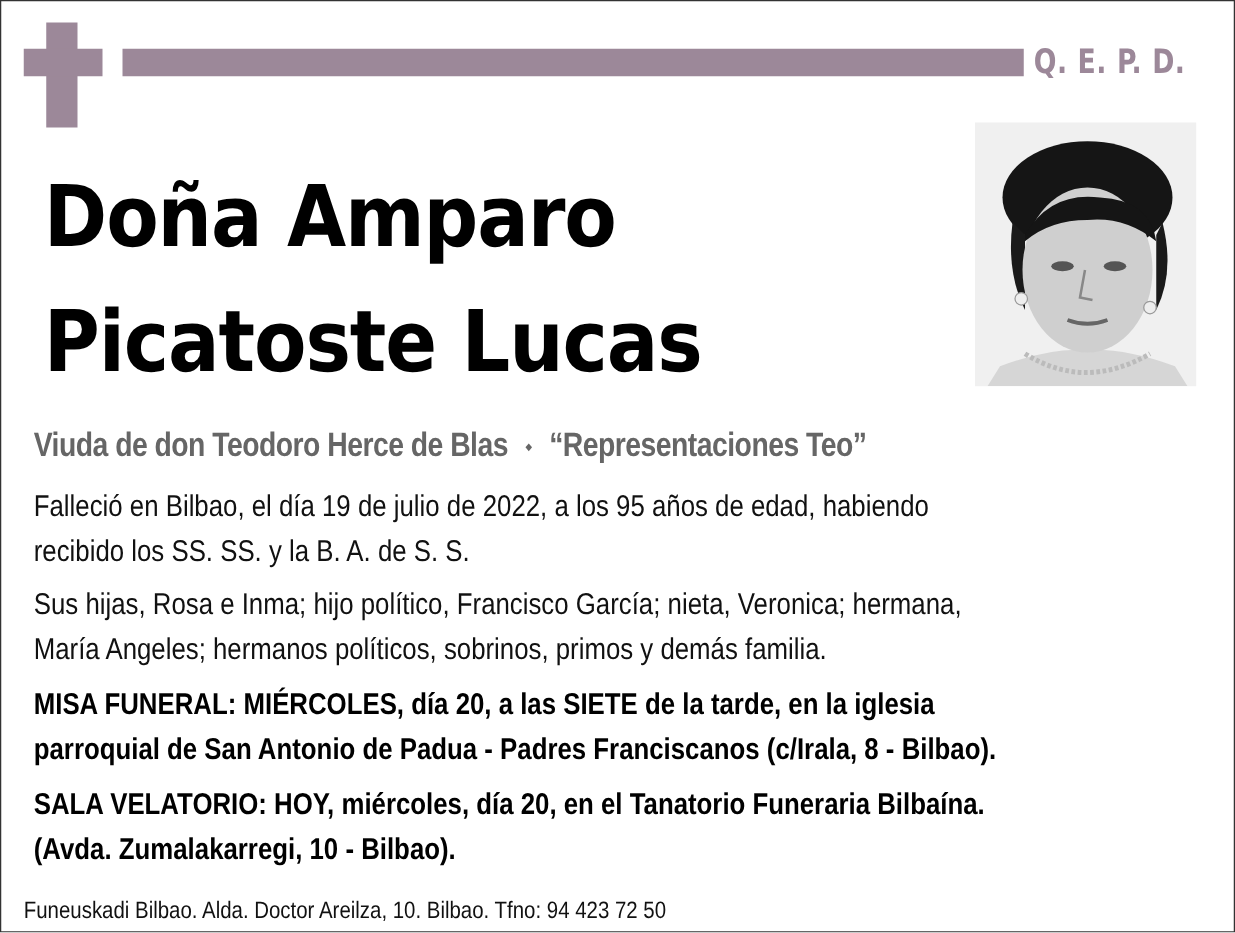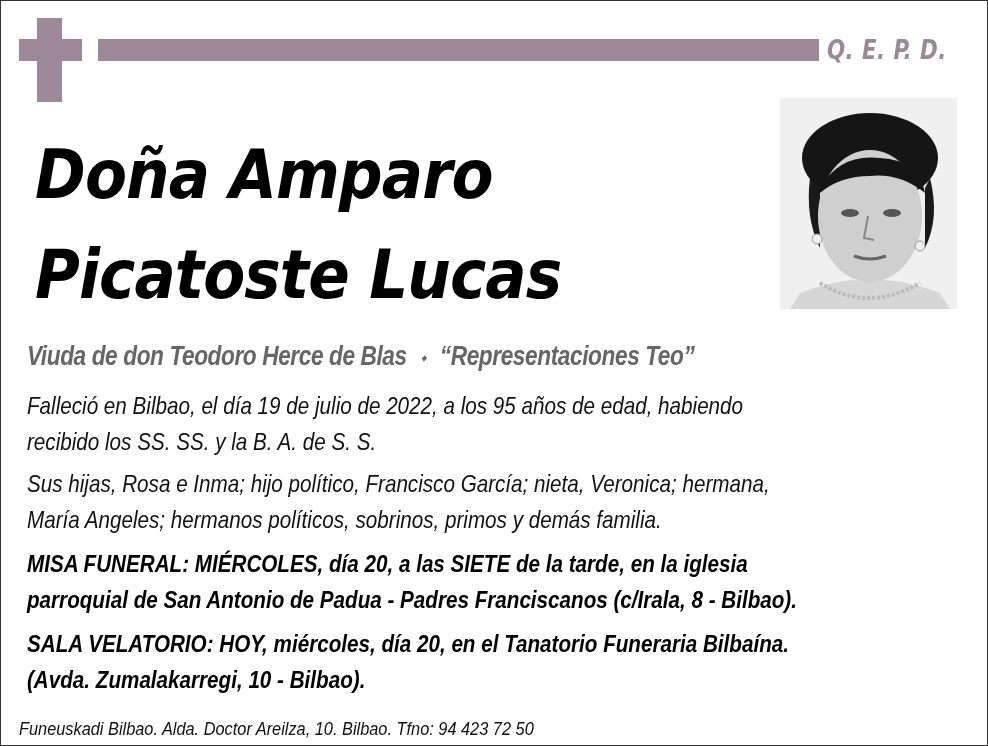--- a/index.html
+++ b/index.html
@@ -1,17 +1,17 @@
 <!DOCTYPE html>
 <html><head>
 <meta charset="utf-8">
 <style>
   html, body { margin:0; padding:0; background:#fff; }
   body { width:988px; height:746px; overflow:hidden; position:relative; }
-  .frame { position:absolute; left:0; top:0; width:986px; height:744px; border:1px solid #333; background:#fff; box-sizing:content-box;font-style:italic; }
+  .frame { position:absolute; left:0; top:0; width:986px; height:744px; border:1px solid #333; background:#fff; box-sizing:content-box; }
   .cross-v { position:absolute; left:36px; top:17px; width:25px; height:84px; background:#9c8899; }
   .cross-h { position:absolute; left:18px; top:38px; width:63px; height:22px; background:#9c8899; }
   .rule { position:absolute; left:97px; top:38px; width:721px; height:22px; background:#9c8899; }
   .qepd { position:absolute; left:826px; top:33px; font-family:"DejaVu Sans Condensed","DejaVu Sans",sans-serif; font-weight:bold; font-size:27px; color:#9c8899; letter-spacing:0.5px; line-height:32px; transform:scaleX(0.88); transform-origin:left; }
   .name { position:absolute; left:34px; font-family:"DejaVu Sans","Liberation Sans",sans-serif; font-weight:bold; font-size:68px; color:#000; line-height:80px; letter-spacing:-1px; transform:scaleX(0.9); transform-origin:left; white-space:nowrap; }
   .name1 { top:134px; }
   .name2 { top:234px; }
   .photo { position:absolute; left:779px; top:97px; width:177px; height:211px; background:#f2f2f2; overflow:hidden; }
   .subtitle { position:absolute; left:26px; top:338px; font-family:"Liberation Sans",sans-serif; font-weight:bold; font-size:27px; color:#666; line-height:34px; white-space:nowrap; transform:scaleX(0.84); transform-origin:left; letter-spacing:-0.5px; }
   .para { position:absolute; left:26px; font-family:"Liberation Sans",sans-serif; font-size:24px; color:#111; line-height:36px; white-space:nowrap; transform:scaleX(0.86); transform-origin:left; }

